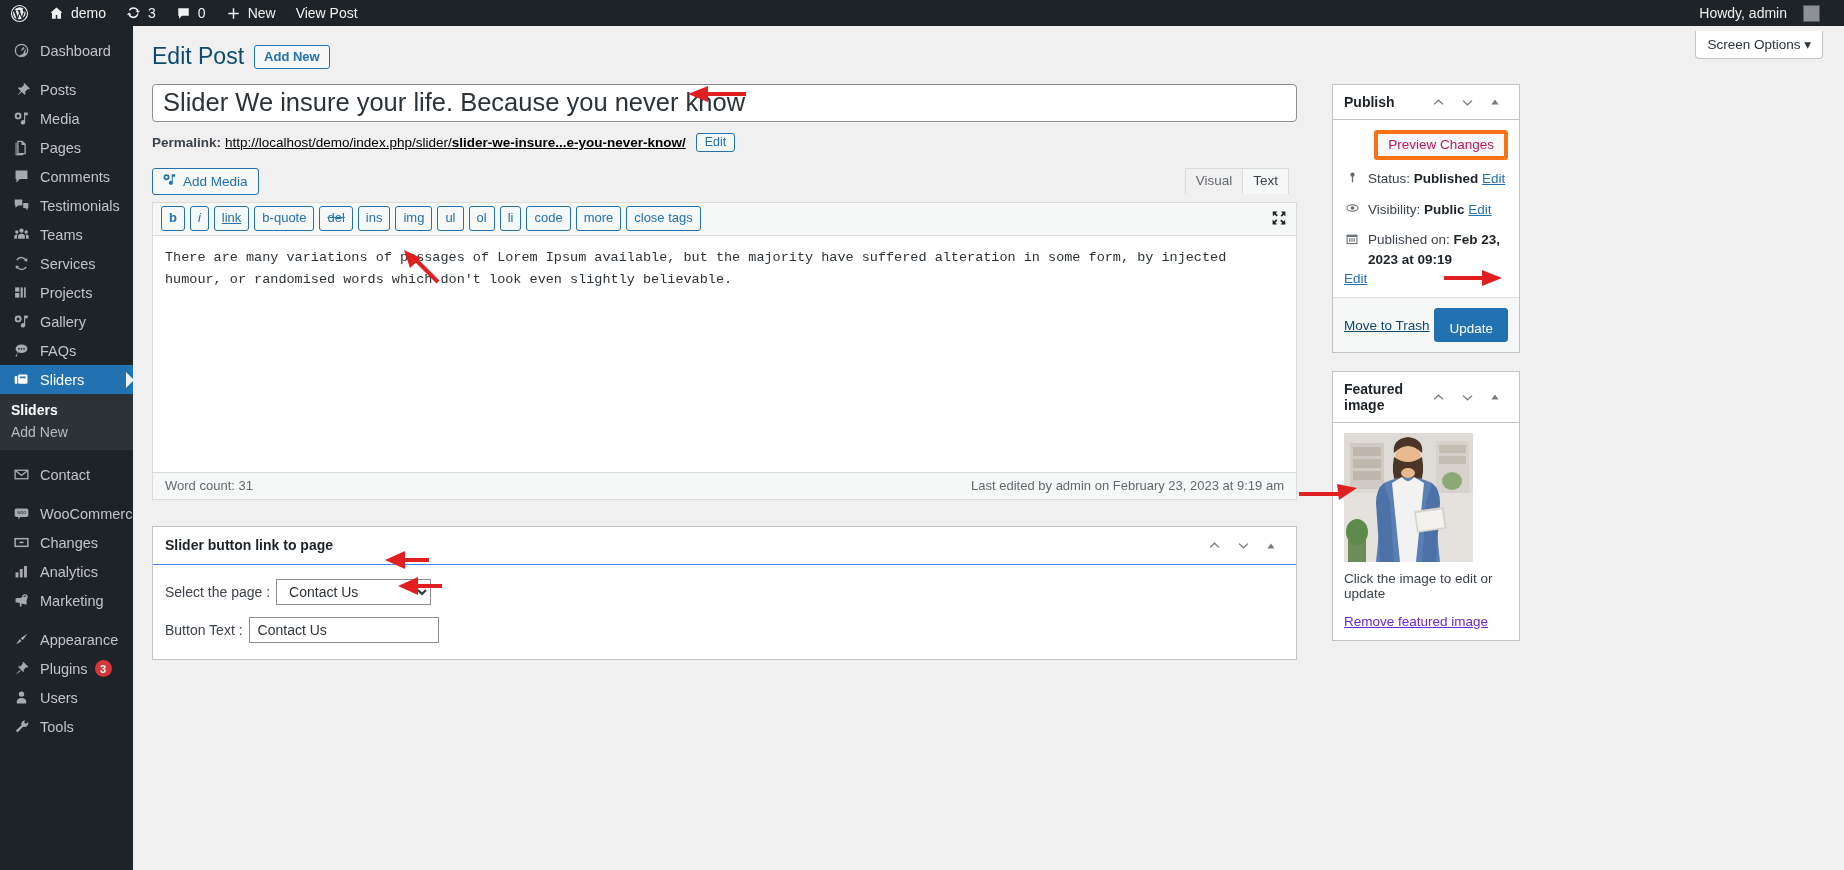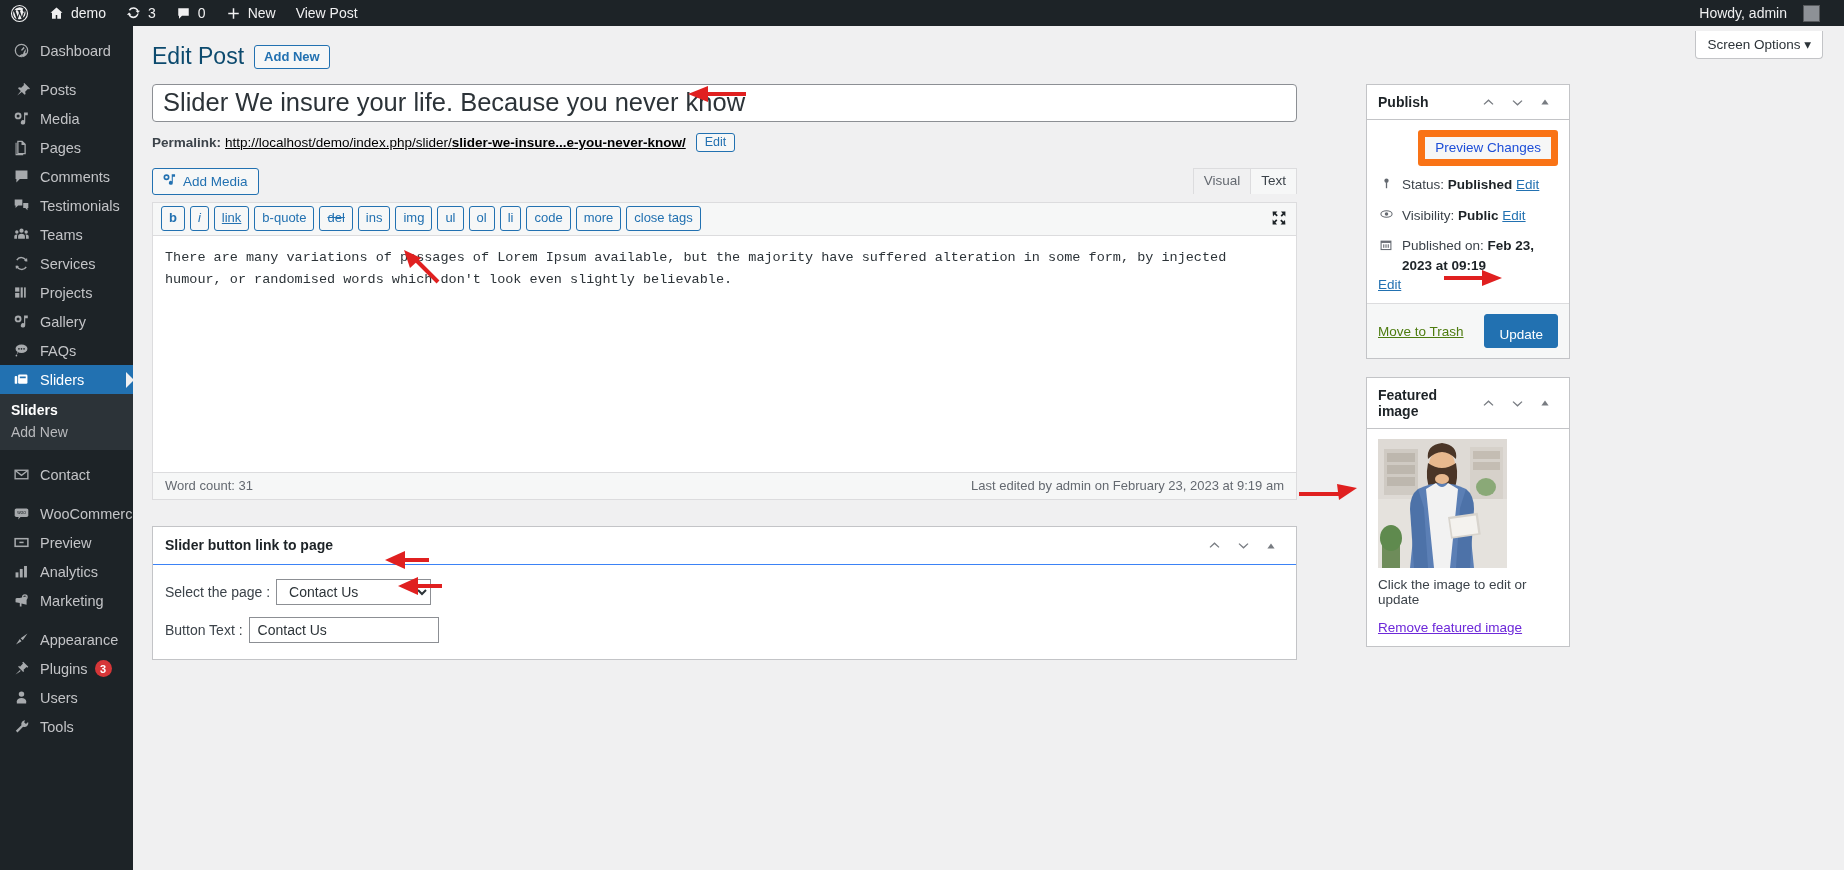--- a/index.html
+++ b/index.html
@@ -108,21 +108,21 @@
     display: inline-block;
     padding: 3px 9px 4px 9px;
     border: 1px solid #2271b1; border-radius: 3px;
     background: #f6f7f7; color: #2271b1;
     font-size: 13px; font-weight: bold;
   }
 
   
   #post-body { position: absolute; left: 19px; top: 58px; width: 1674px; }
   #post-body-content { position: absolute; left: 0; top: 0; width: 1145px; }
-  #postbox-container { position: absolute; left: 1214px; top: 0; width: 204px; }
+  #postbox-container { position: absolute; left: 1180px; top: 0; width: 188px; }
 
   
   #titlediv input {
     display: block; width: 100%;
     padding: 5px 10px 7px 10px;
     font-size: 1.7em; line-height: 1.45;
     font-family: "Liberation Sans", sans-serif;
     border: 1px solid #8c8f94; border-radius: 4px;
     background: #fff; color: #2c3338;
     outline: none;
@@ -144,21 +144,21 @@
 
   
   #wp-content-wrap { margin-top: 16px; position: relative; }
   #media-buttons {
     display: inline-flex; align-items: center; gap: 6px;
     border: 1px solid #2271b1; border-radius: 3px;
     background: #f6f7f7; color: #2271b1;
     padding: 3px 10px 4px 9px; font-size: 13.5px;
   }
   #editor-tabs {
-    position: absolute; right: 0; top: 0;
+    position: absolute; right: 8px; top: 0;
     display: flex; align-items: center;
   }
   .ed-tab {
     padding: 4px 10px 6px 10px;
     font-size: 13.5px; color: #646970;
     background: #f0f0f1;
     border: 1px solid #dcdcde; border-bottom: none;
     margin-left: -1px;
   }
   .ed-tab.active {
@@ -246,43 +246,43 @@
   .sidepanel { background: #fff; border: 1px solid #c3c4c7; margin-bottom: 18px; }
   .sp-header {
     display: flex; align-items: center;
     border-bottom: 1px solid #c3c4c7;
     padding: 9px 11px;
   }
   .sp-header h2 { margin: 0; font-size: 14px; font-weight: bold; color: #1d2327; flex: 1; }
   .sp-inside { padding: 10px 11px 11px 11px; }
   .preview-row { display: flex; justify-content: flex-end; margin-bottom: 9px; }
   .btn-secondary {
-    border: 7px solid #f97316; border-radius: 3px;
-    background: #f6f7f7; color: #1d4ed8;
+    border: 4px solid #f97316; border-radius: 3px;
+    background: #f6f7f7; color: #be185d;
     padding: 3px 10px 4px 10px; font-size: 13.5px;
   }
   .misc-row {
     display: flex; align-items: flex-start; gap: 8px;
     font-size: 13.5px; color: #3c434a;
     margin-bottom: 11px; line-height: 1.45;
   }
   .misc-row .mico {
     flex: 0 0 16px; width: 16px; height: 17px;
     display: inline-flex; align-items: center; justify-content: center;
     color: #646970;
   }
   .misc-row b { font-weight: bold; color: #1d2327; }
   .misc-row a { color: #2271b1; text-decoration: underline; }
   .major-actions {
     border-top: 1px solid #dcdcde;
     background: #f6f7f7;
     padding: 10px 11px;
     display: flex; align-items: center; justify-content: space-between;
   }
-  .trash-link { color: #4d7c0f; text-decoration: underline; font-size: 13.5px; }
+  .trash-link { color: #0c4a6e; text-decoration: underline; font-size: 13.5px; }
   .btn-primary {
     background: #2271b1; border: 1px solid #2271b1;
     color: #fff; border-radius: 3px;
     padding: 12px 14px 5px 14px; font-size: 13.5px;
   }
   #featured-thumb {
     width: 129px; height: 129px;
     display: block; margin: 0 0 9px 0;
     background: #c8cdd2;
     position: relative; overflow: hidden;
@@ -507,21 +507,21 @@
     <span>WooCommerce</span>
   </div>
 
   <div class="menu-item">
     <span class="mi-icon">
       <svg width="17" height="17" viewBox="0 0 20 20">
           <rect fill="none" stroke="#a7aaad" stroke-width="1.8" x="2.5" y="5.5" width="15" height="9"></rect>
           <rect fill="#a7aaad" x="7.5" y="9" width="5" height="1.8"></rect>
         </svg>
     </span>
-    <span>Preview</span>
+    <span>Changes</span>
   </div>
 
   <div class="menu-item">
     <span class="mi-icon">
       <svg width="17" height="17" viewBox="0 0 20 20">
           <rect fill="#a7aaad" x="3" y="11" width="3.4" height="6"></rect>
           <rect fill="#a7aaad" x="8" y="7" width="3.4" height="10"></rect>
           <rect fill="#a7aaad" x="13" y="3.5" width="3.4" height="13.5"></rect>
         </svg>
     </span>

